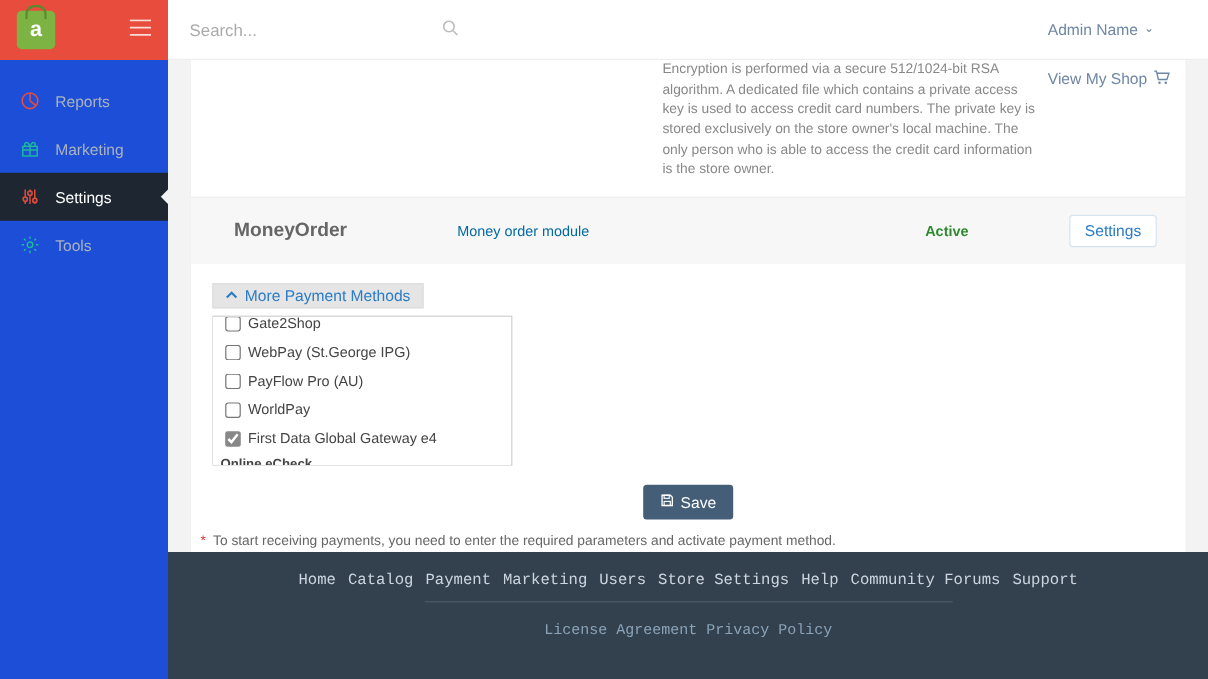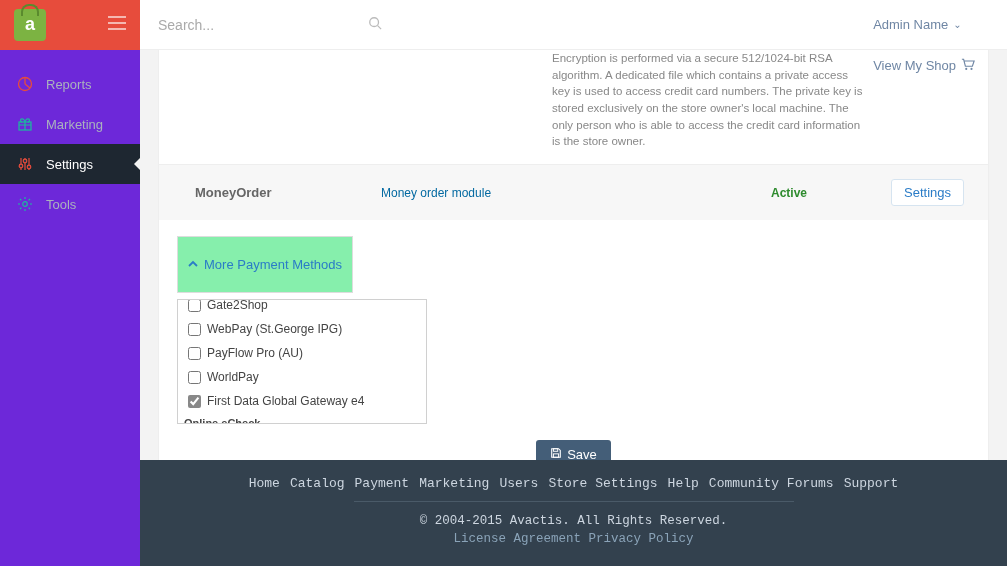--- a/index.html
+++ b/index.html
@@ -9,44 +9,44 @@
 .topbar-left { width: 140px; height: 50px; background: #e74c3c; display: flex; align-items: center; justify-content: space-between; padding: 0 14px; }
 .logo { width: 32px; height: 32px; background: #7cb342; border-radius: 4px; display:flex; align-items:center; justify-content:center; color:#fff; font-weight:bold; font-size:18px; position:relative; }
 .logo::before { content:""; position:absolute; top:-5px; left:50%; transform:translateX(-50%); width:14px; height:10px; border:2px solid #5a8a2e; border-bottom:none; border-radius:8px 8px 0 0; }
 .hamburger { color: #fff; opacity:.8; cursor:pointer; }
 .search-wrap { flex: 0 0 260px; display:flex; align-items:center; padding: 0 18px; color:#aaa; }
 .search-input { border:none; outline:none; font-size:14px; color:#4c1d95; width: 180px; }
 .search-input::placeholder { color: #aaa; }
 .topbar-right { margin-left:auto; display:flex; align-items:flex-start; gap: 26px; padding-right: 32px; color:#7a8ca5; font-size:13px;flex-direction:column; }
 .topbar-right .item { display:flex; align-items:center; gap:5px; cursor:pointer; color:#6f86a4; }
 
-.sidebar { position:absolute; top:50px; left:0; width:140px; bottom:0; background:#6d28d9; padding-top:14px; }
+.sidebar { position:absolute; top:50px; left:0; width:140px; bottom:0; background:#1d4ed8; padding-top:14px; }
 .sidebar-item { display:flex; align-items:center; gap:12px; padding: 12px 16px; color:#aab2bd; font-size:13px; cursor:pointer; position:relative; }
 .sidebar-item.active { background:#1e2731; color:#fff; }
 .sidebar-item.active::after { content:""; position:absolute; right:0; top:50%; transform:translateY(-50%); border:6px solid transparent; border-right-color:#f3f3f3; }
 .side-icon { width:18px; display:flex; justify-content:center; color:#e74c3c; }
 .sidebar-item:nth-child(2) .side-icon { color:#1abc9c; }
 .sidebar-item:nth-child(3) .side-icon { color:#e74c3c; }
 .sidebar-item:nth-child(4) .side-icon { color:#1abc9c; }
 .sidebar-item .side-icon svg { width:16px; height:16px; }
 
 .main { position:absolute; left:140px; right:0; top:50px; height:410px; background:#f3f3f3; overflow:hidden; }
 .panel { background:#fff; margin: 0 18px 0 18px; border:1px solid #eee; border-top:none; }
 
 .cc-desc { font-size:11.5px; color:#888; line-height:1.45; padding: 0 30px 14px 393px; max-width: 735px; }
 
 .row { display:flex; align-items:center; border-top:1px solid #eee; background:#f7f7f7; padding: 14px 24px 14px 36px; }
-.row .name { width: 186px; font-weight:bold; color:#666; font-size:13px; }
+.row .name { width: 186px; font-weight:bold; color:#666; font-size:16px; }
 .row .desc { flex:1; font-size:12px; color:#0369a1; }
 .row .status { width:120px; font-weight:bold; font-size:12px; }
 .row .status.active { color:#2e8b2e; }
 .row .settings-btn { border:1px solid #d6e4f0; background:#fff; color:#2a7cc7; padding:5px 12px; border-radius:3px; font-size:13px; cursor:pointer; margin-left:auto; }
 
 .more-wrap { padding: 16px 0 0 18px; }
-.more-toggle { border:1px solid #ddd; background:#86efac; padding:20px 10px; font-size:13px; color:#2a7cc7; display:inline-flex; align-items:flex-start; gap:6px; cursor:pointer; }
+.more-toggle { border:1px solid #ddd; background:#e5e5e5; padding:2px 10px; font-size:13px; color:#2a7cc7; display:inline-flex; align-items:flex-start; gap:6px; cursor:pointer; }
 .listbox { margin-top:6px; border:1px solid #d0d0d0; width: 250px; height: 125px; overflow-y:scroll; background:#fff; font-size:12px; color:#444; padding:2px 0; }
 .listbox .opt { display:flex; align-items:center; gap:6px; padding: 5px 10px; cursor:pointer; }
 .listbox .opt input { accent-color:#888; }
 .listbox .heading { font-weight:bold; padding:4px 6px; font-size:11px; }
 
 .save-row { text-align:center; padding: 16px 0 8px; }
 .save-btn { background:#445e78; color:#fff; border:none; padding:7px 14px; border-radius:3px; font-size:13px; display:inline-flex; align-items:center; gap:5px; cursor:pointer; }
 
 .hint { font-size:11.5px; color:#666; padding: 4px 8px 18px 8px; }
 .hint .req { color:#d33; margin-right:3px; }
@@ -218,18 +218,17 @@
     <a href="#">Catalog</a>
     <a href="#">Payment</a>
     <a href="#">Marketing</a>
     <a href="#">Users</a>
     <a href="#">Store Settings</a>
     <a href="#">Help</a>
     <a href="#">Community Forums</a>
     <a href="#">Support</a>
   </div>
   <hr>
-  <div class="copy">© 2004-2015 Avactis. All Rights Reserved.</div>
   <div class="legal">
     <a href="#">License Agreement</a>
     <a href="#">Privacy Policy</a>
   </div>
 </div>
 
 </body></html>

